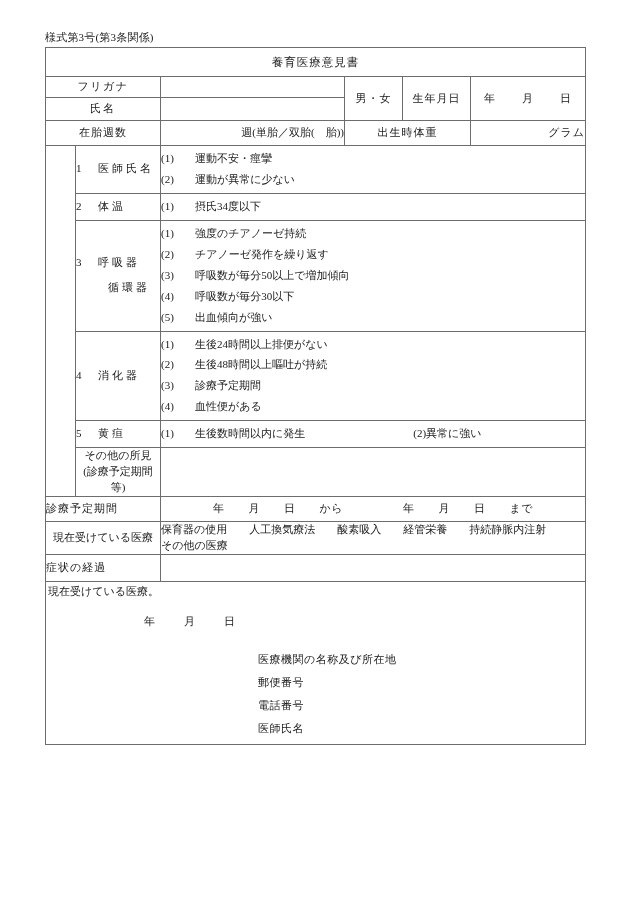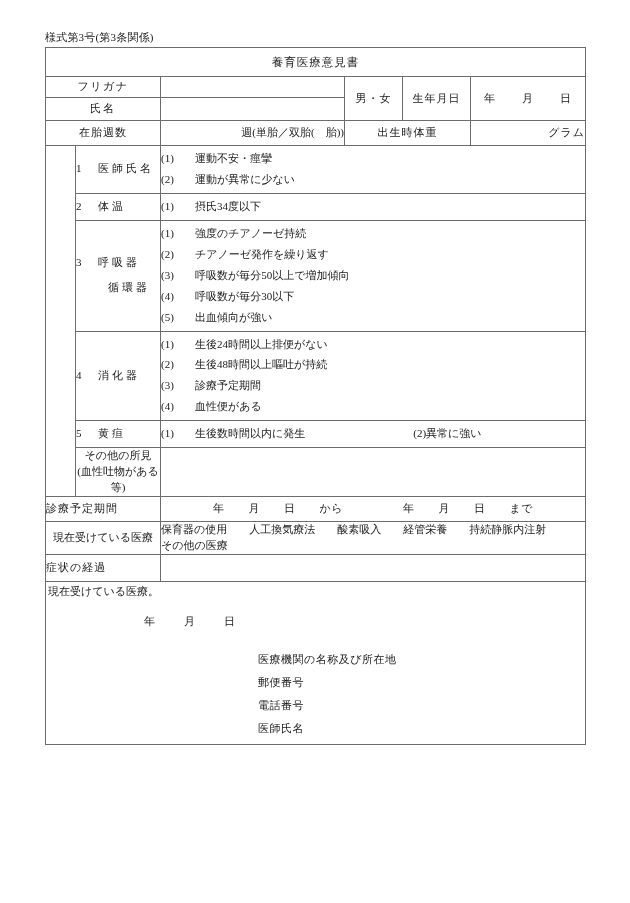--- a/index.html
+++ b/index.html
@@ -220,21 +220,21 @@
         <span class="num">5</span><span class="sp-name">黄疸</span>
       </td>
       <td class="items" colspan="4">
         <div class="item"><span class="mk">(1)</span><span>生後数時間以内に発生</span><span class="item-inline-2">(2)</span><span>異常に強い</span></div>
       </td>
     </tr>
 
     <tr>
       <td class="other-label">
         <span>その他の所見</span>
-        <span>(血性吐物がある</span>
+        <span>(診療予定期間</span>
         <span>等)</span>
       </td>
       <td class="blank-tall" colspan="4"></td>
     </tr>
 
     <tr>
       <td class="period-label" colspan="2">診療予定期間</td>
       <td class="period-value" colspan="4">
         <span>年</span><span class="g1"></span><span>月</span><span class="g1"></span><span>日</span><span class="g1"></span><span>から</span><span class="g2"></span><span>年</span><span class="g1"></span><span>月</span><span class="g1"></span><span>日</span><span class="g1"></span><span>まで</span>
       </td>

